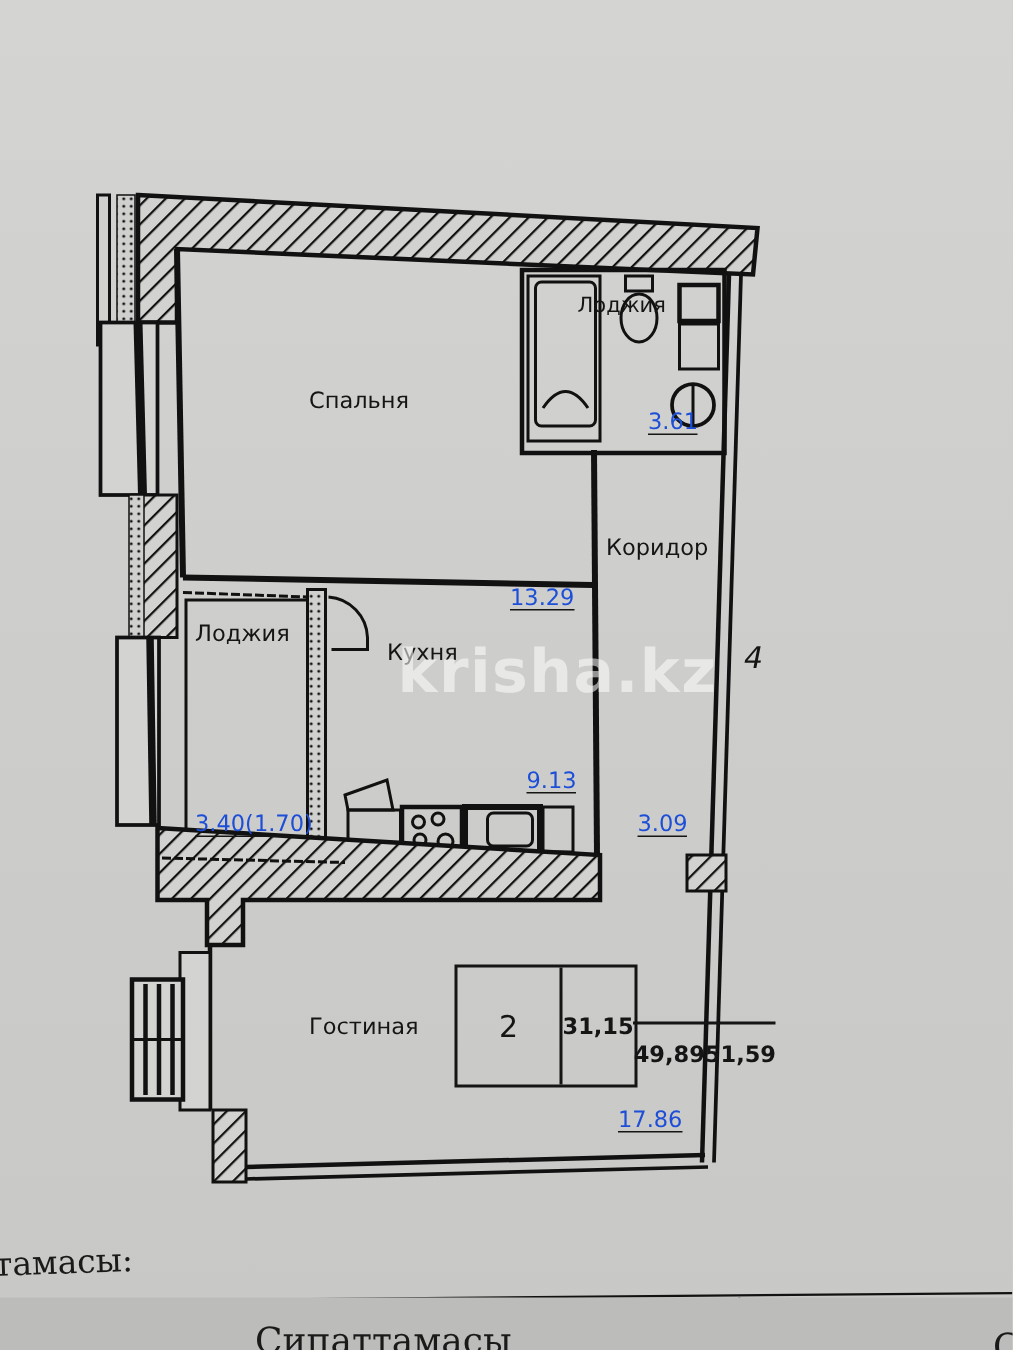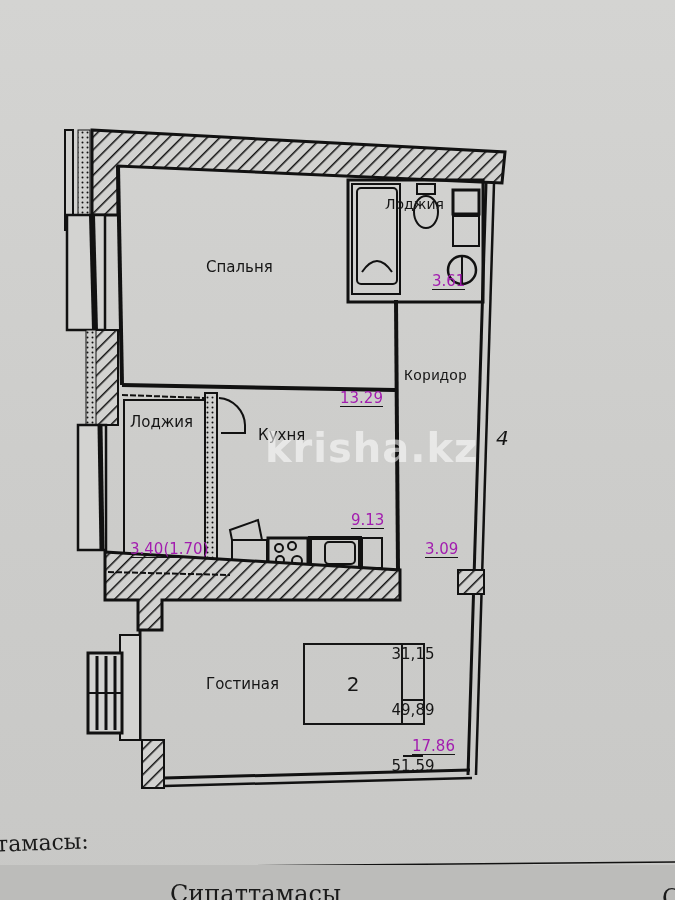--- a/index.html
+++ b/index.html
@@ -1,24 +1,24 @@
 <!DOCTYPE html>
 <html><head>
 <meta charset="utf-8">
 <style>
   html,body{margin:0;padding:0;}
   body{width:675px;height:900px;overflow:hidden;background:#cfcfcd;font-family:"DejaVu Sans","Liberation Sans",sans-serif;position:relative;}
   .paper{position:absolute;left:0;top:0;width:675px;height:900px;background:linear-gradient(180deg,#d4d4d2 0%,#cdcdcb 50%,#c8c8c6 100%);}
   svg{position:absolute;left:0;top:0;}
   .lbl{position:absolute;color:#151515;font-size:15px;white-space:nowrap;}
-  .area{position:absolute;color:#a21caf;font-size:15px;white-space:nowrap;border-bottom:1.5px solid #151515;line-height:16px;}
+  .area{position:absolute;color:#1d4ed8;font-size:15px;white-space:nowrap;border-bottom:1.5px solid #151515;line-height:16px;}
   .wm{position:absolute;left:265px;top:425px;font-size:40px;font-weight:bold;color:rgba(255,255,255,0.55);letter-spacing:1px;}
   .summary{position:absolute;left:303px;top:643px;width:118px;height:78px;border:2px solid #151515;display:flex;}
   .summary .num{flex:1;display:flex;align-items:center;justify-content:center;font-size:20px;color:#151515;border-right:2px solid #151515;}
-  .summary .vals{width:20px;display:flex;flex-direction:column;}
+  .summary .vals{width:48px;display:flex;flex-direction:row;font-weight:bold;}
   .summary .vals div{flex:1;font-size:15px;display:flex;align-items:center;justify-content:center;color:#151515;}
   .summary .vals div+div{border-top:2px solid #151515;margin-top:36px;}
   .bottom-title{position:absolute;left:-4px;top:830px;font-family:"DejaVu Serif","Liberation Serif",serif;font-size:22px;color:#1a1a1a;transform:rotate(-2deg);}
   .table-band{position:absolute;left:0;top:865px;width:675px;height:40px;background:#bcbcba;}
   .table-title{position:absolute;left:170px;top:880px;font-family:"DejaVu Serif","Liberation Serif",serif;font-size:24px;color:#1a1a1a;}
   .table-right{position:absolute;left:662px;top:884px;font-family:"DejaVu Serif","Liberation Serif",serif;font-size:24px;color:#1a1a1a;}
 </style>
 </head>
 <body>
 
@@ -109,21 +109,21 @@
   <line x1="0" y1="868" x2="675" y2="862" stroke="#111" stroke-width="1.5"></line>
   <line x1="493" y1="865" x2="493" y2="900" stroke="#111" stroke-width="1.2"></line>
 </svg>
 
 <div class="lbl" style="left:206px;top:258px;">Спальня</div>
 <div class="area" style="left:340px;top:358px;margin-top:32px;">13.29</div>
 
 <div class="lbl" style="left:385px;top:196px;font-size:14px;">Лоджия</div>
 <div class="area" style="left:432px;top:273px;">3.61</div>
 
-<div class="lbl" style="left:404px;top:368px;font-family:Liberation Mono, monospace;">Коридор</div>
+<div class="lbl" style="left:404px;top:356px;">Коридор</div>
 <div class="area" style="left:425px;top:541px;">3.09</div>
 
 <div class="lbl" style="left:130px;top:413px;text-align:right;">Лоджия</div>
 <div class="area" style="left:130px;top:541px;">3.40(1.70)</div>
 
 <div class="lbl" style="left:258px;top:426px;">Кухня</div>
 <div class="area" style="left:351px;top:512px;">9.13</div>
 
 <div class="lbl" style="left:206px;top:675px;">Гостиная</div>
 <div class="area" style="left:412px;top:738px;">17.86</div>

